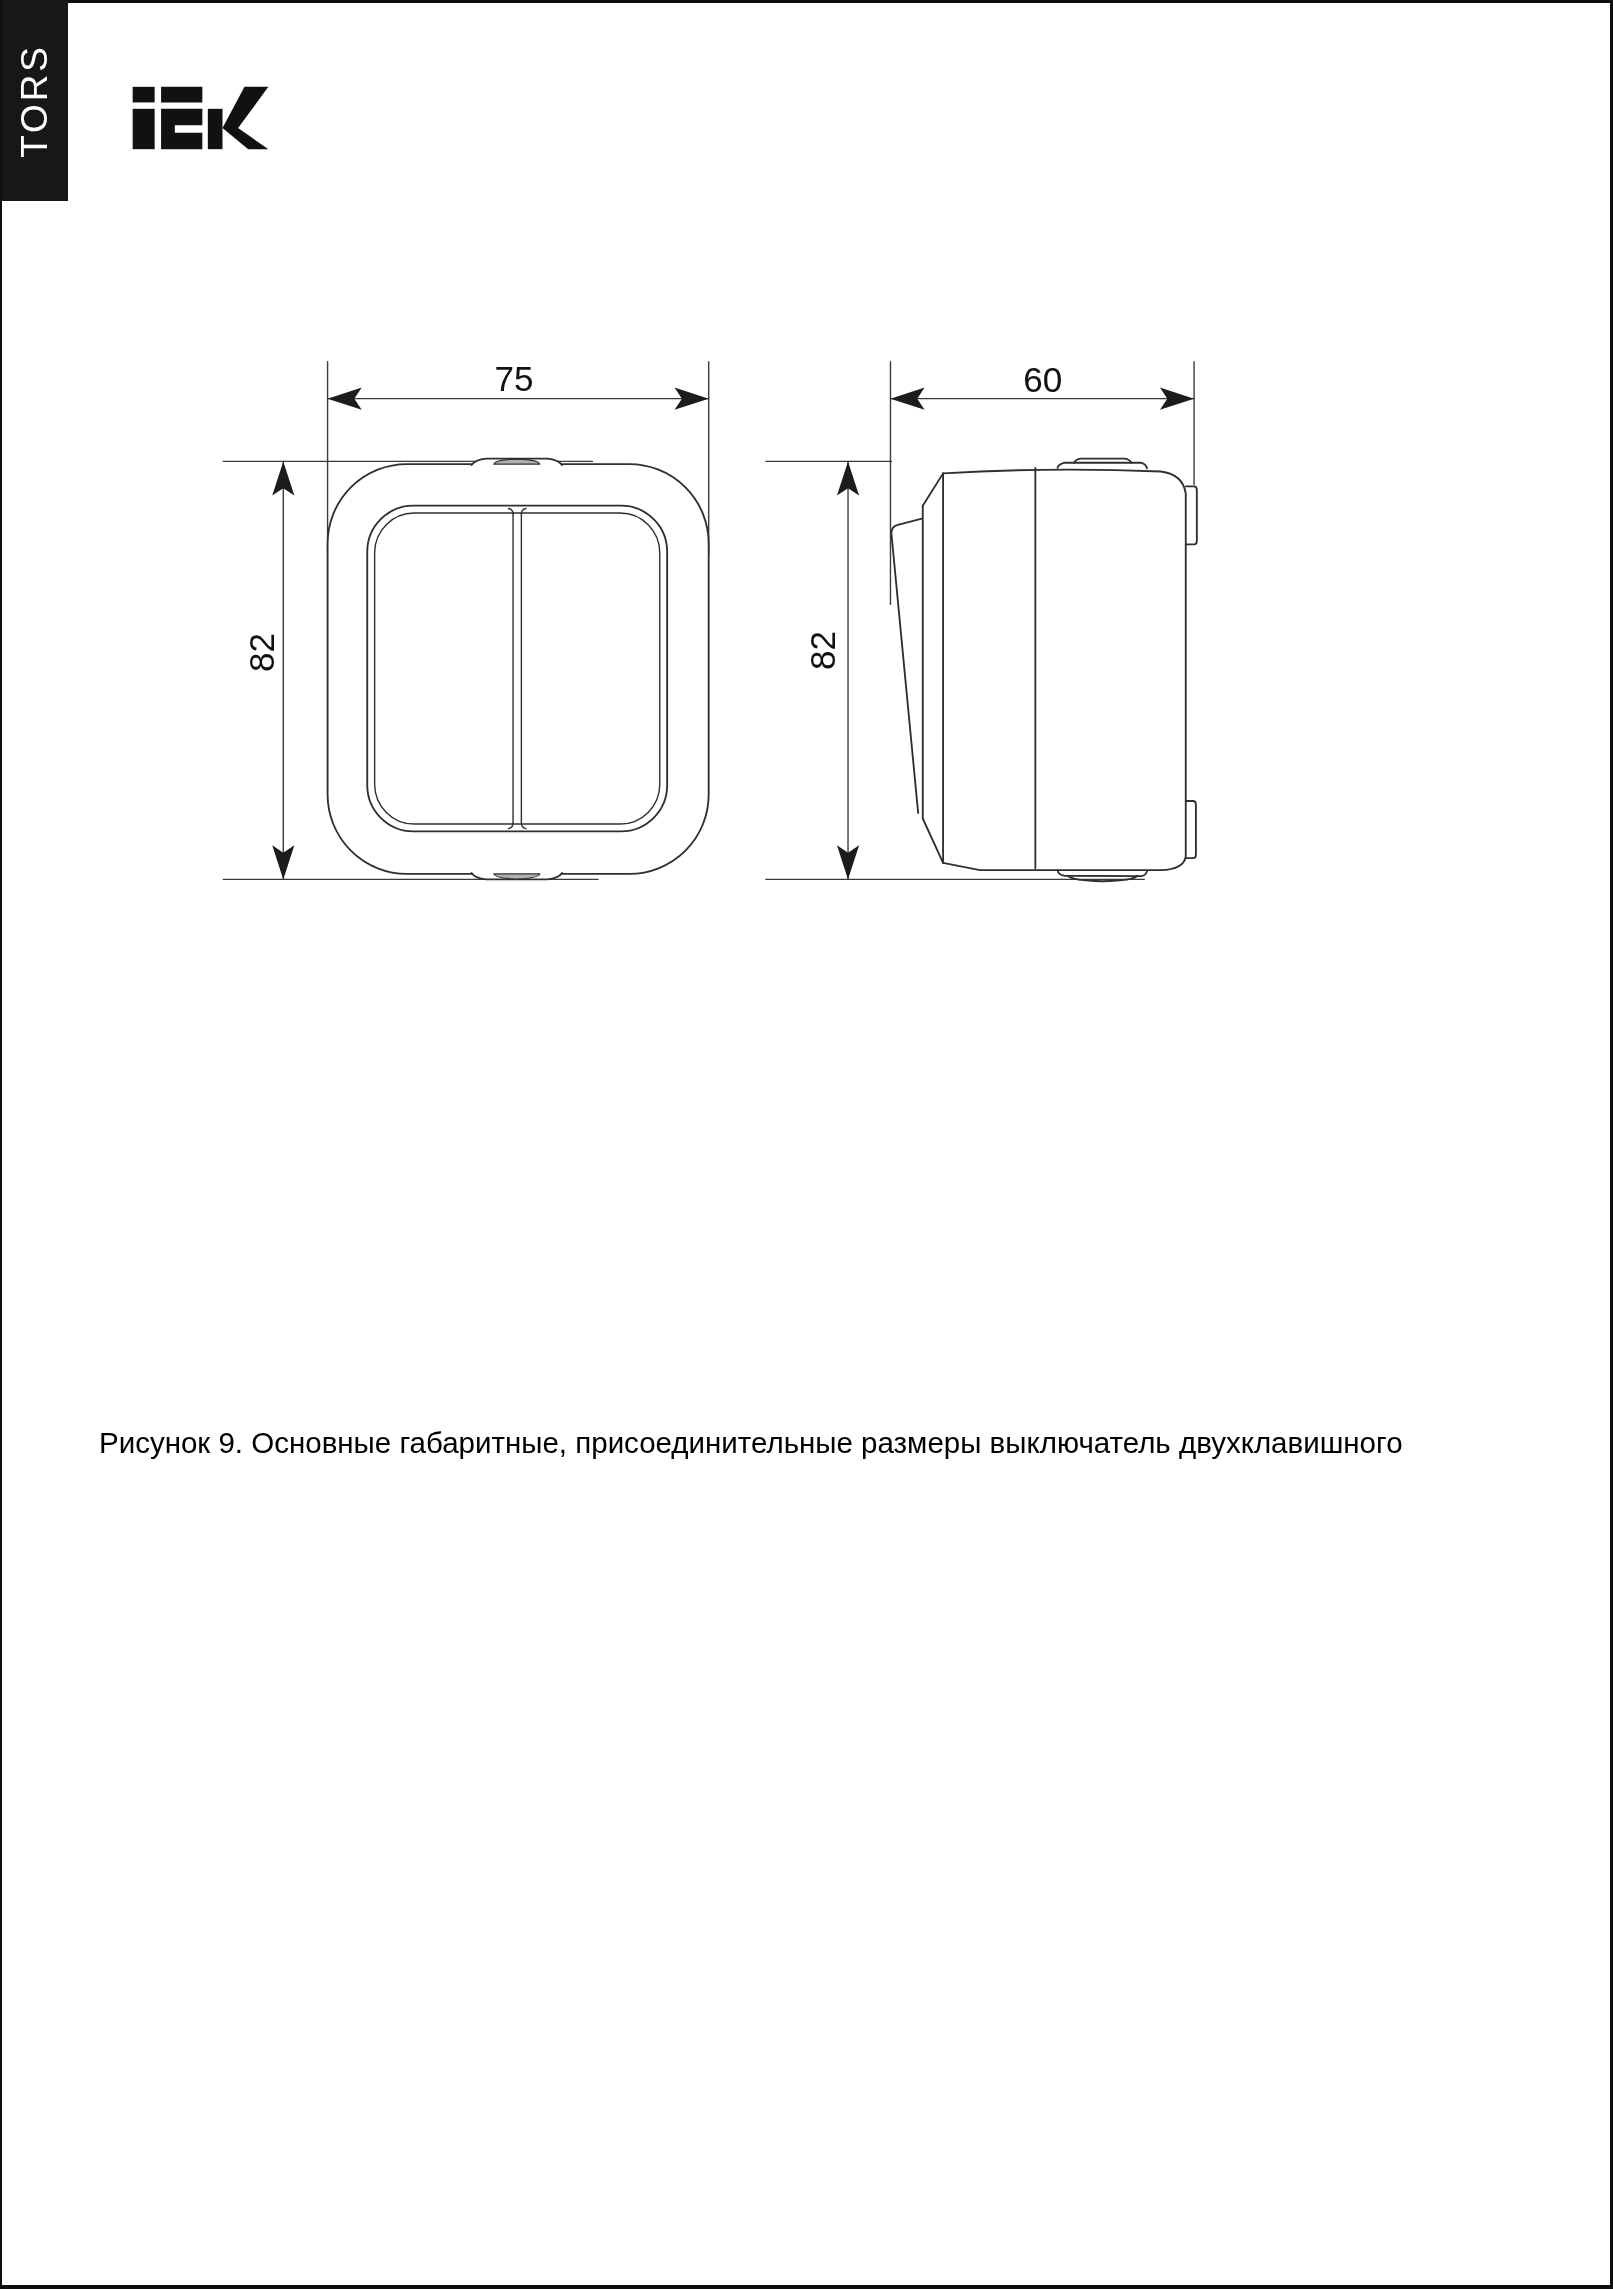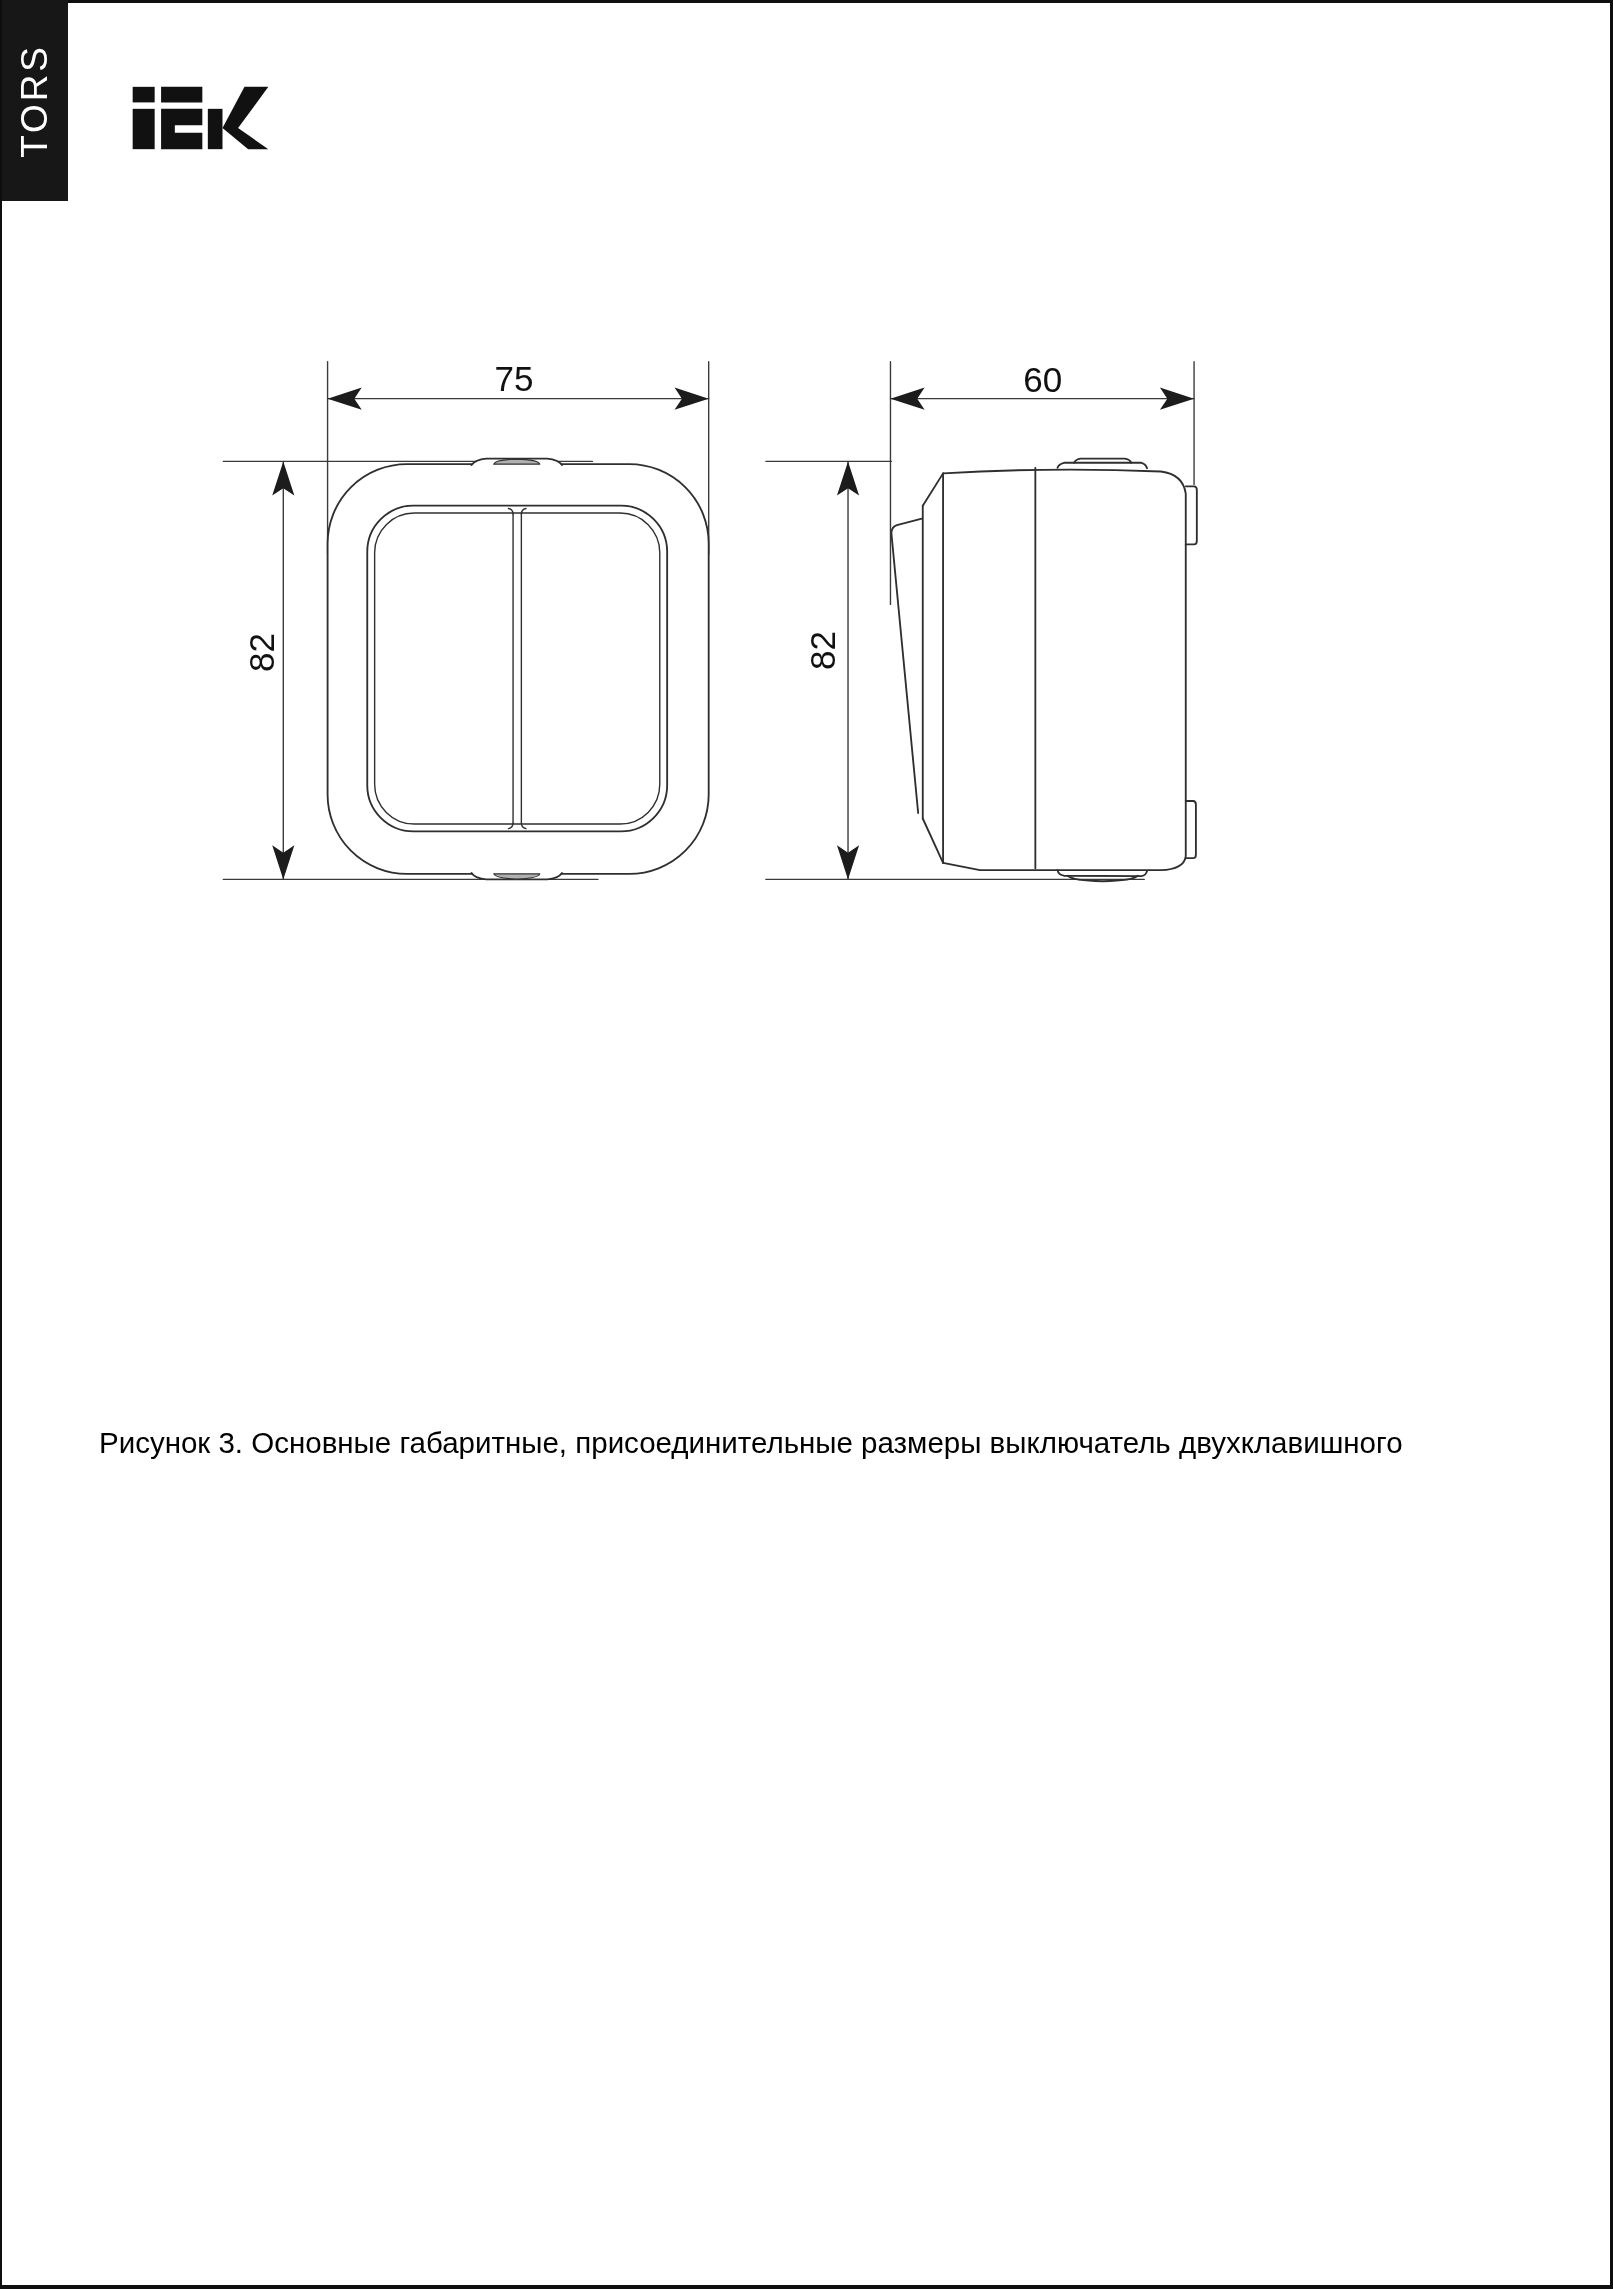--- a/index.html
+++ b/index.html
@@ -139,14 +139,14 @@
       <polygon points="1294,432 1257,420 1265,432 1257,444"></polygon>
       <polygon points="919,500 907,537 919,529 931,537"></polygon>
       <polygon points="919,953 907,916 919,924 931,916"></polygon>
     </g>
 
     <text class="dim" x="1130" y="425" text-anchor="middle" stroke="none">60</text>
     <text class="dim" x="905" y="705" text-anchor="middle" stroke="none" transform="rotate(-90 905 705)">82</text>
   </g>
 </svg>
 
-<div class="caption">Рисунок 3. Основные габаритные, присоединительные размеры выключатель двухклавишного</div>
+<div class="caption">Рисунок 9. Основные габаритные, присоединительные размеры выключатель двухклавишного</div>
 
 
 </body></html>

